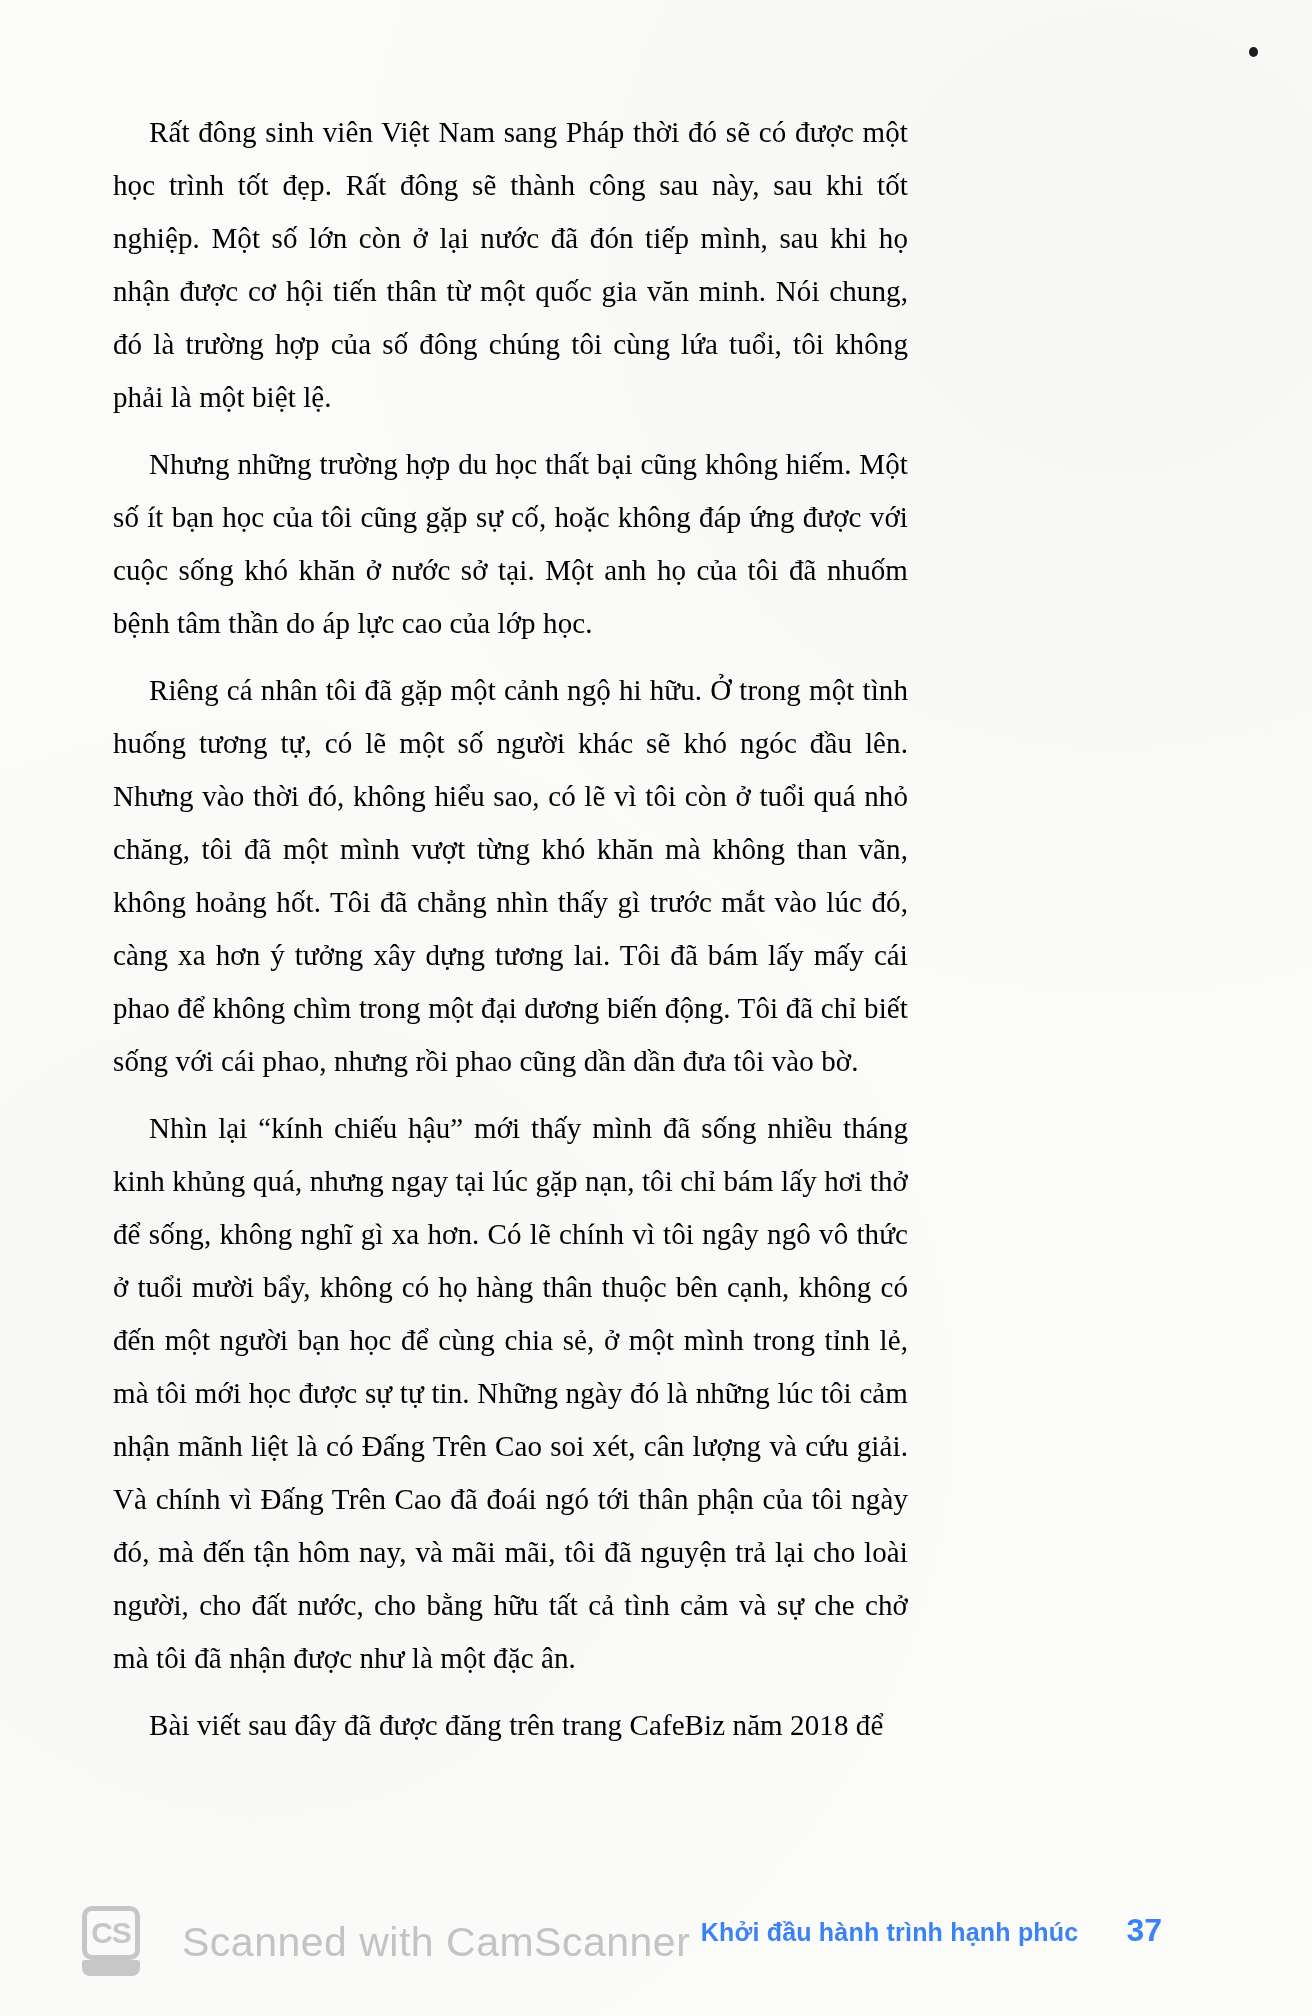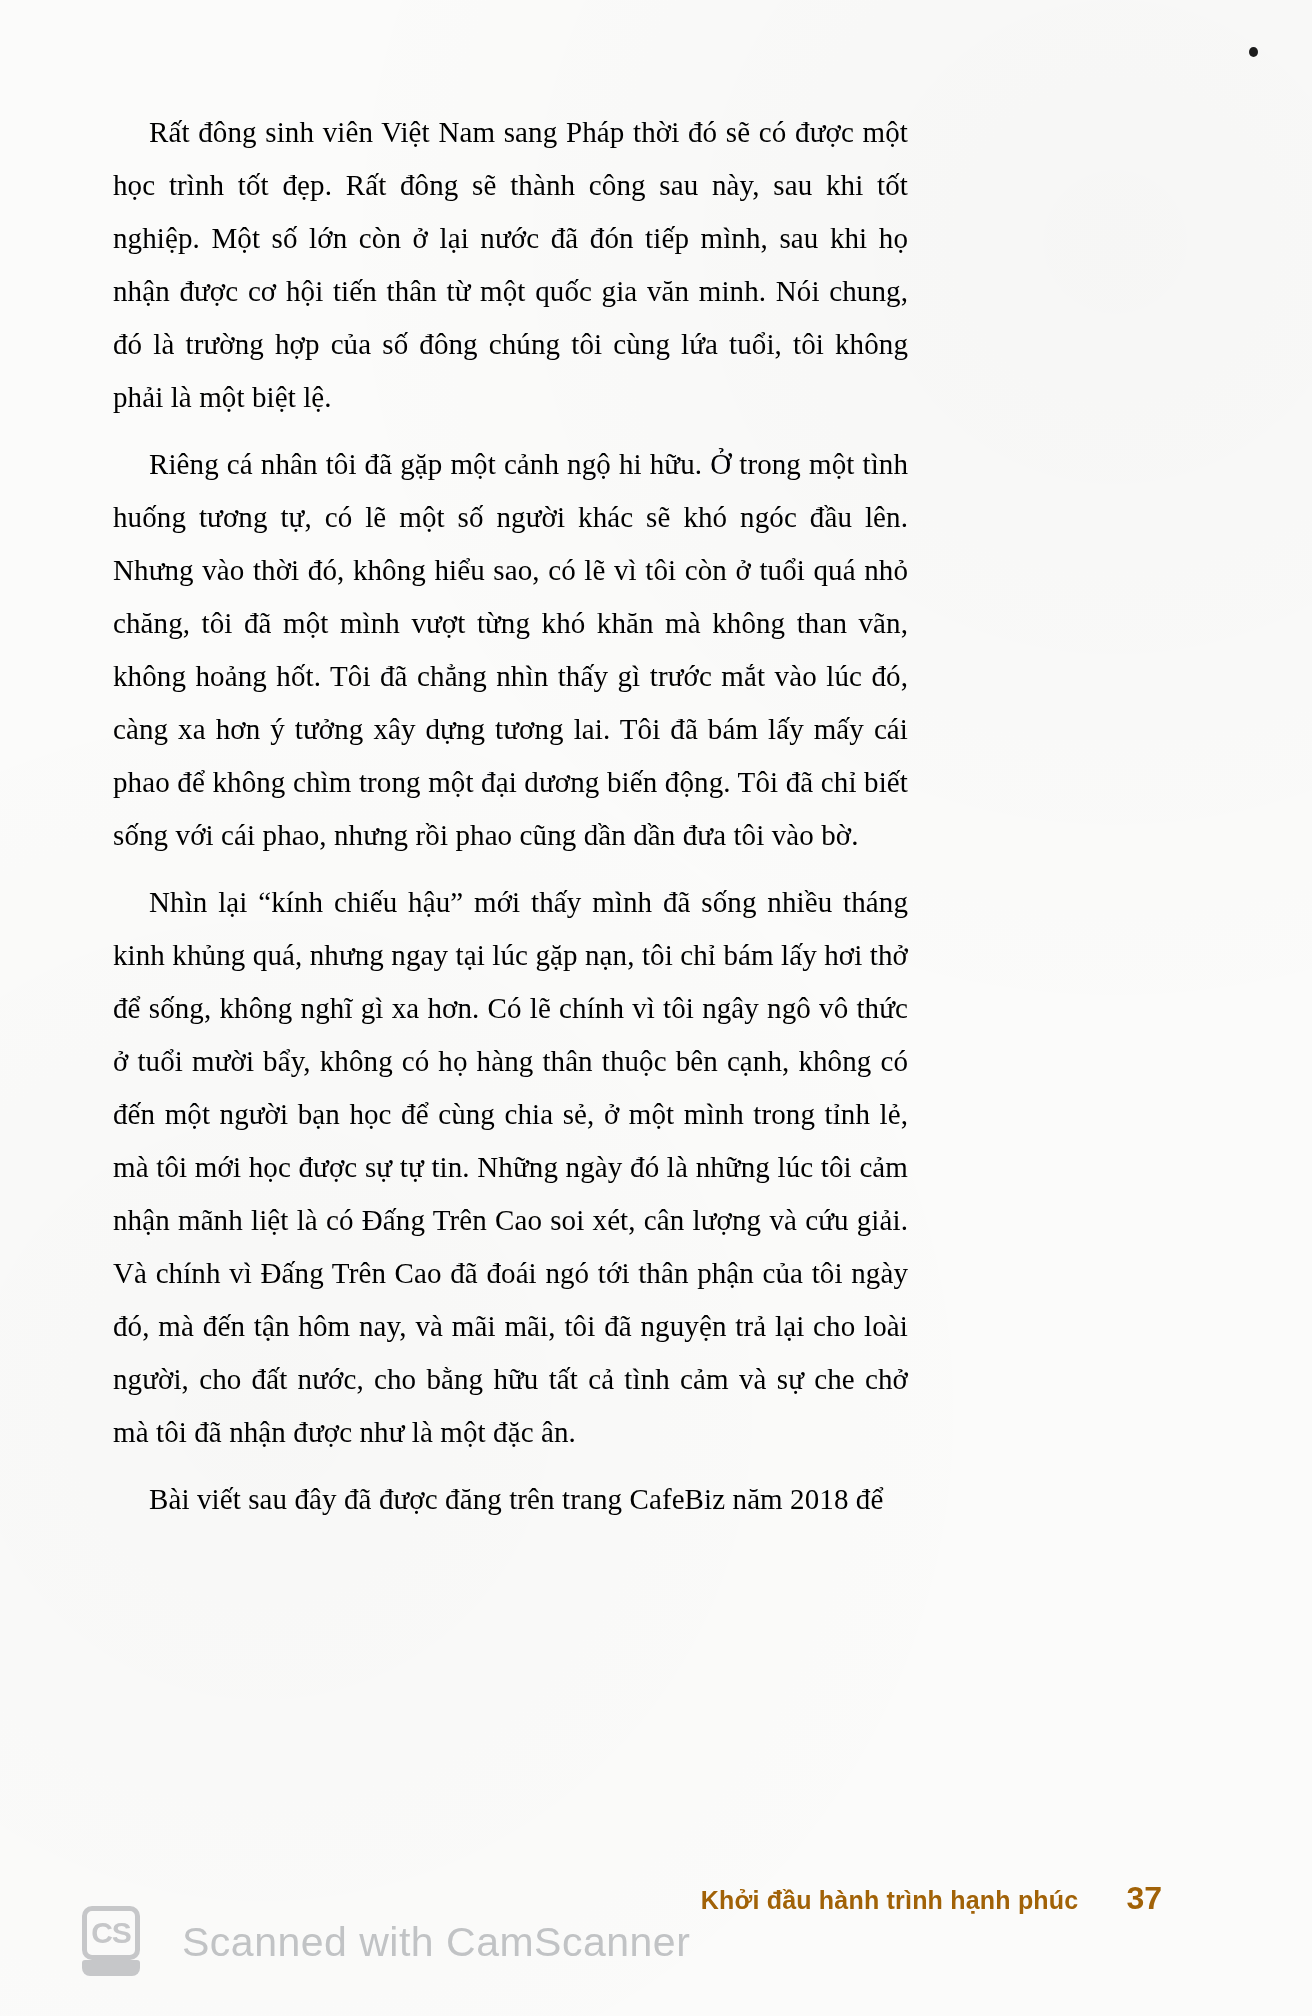--- a/index.html
+++ b/index.html
@@ -29,24 +29,24 @@
   .ink-speck {
     position:absolute; left:1249px; top:47px; width:9px; height:10px;
     background:#1c1c1c; border-radius:50%;
   }
 
   
   .running-footer {
     position:absolute; top:1880px; right:150px;
     display:flex; align-items:baseline; gap:48px;
     font-family:"Liberation Sans","DejaVu Sans",sans-serif;
-    color:#a16207; white-space:nowrap;text-align:center;
+    color:#3b82f6; white-space:nowrap;text-align:center;
   }
   .footer-title { font-size:25px; font-weight:700; letter-spacing:0.2px; }
-  .page-number  { font-size:32px; font-weight:700; }
+  .page-number  { font-size:32px; font-weight:700;margin-top:32px; }
 
   
   .watermark {
     position:absolute; left:48px; top:1906px;
     display:flex; align-items:center; gap:42px;
     color:#c1c3c5;
     font-family:Liberation Sans, sans-serif;
     margin-left:34px;
   }
   .cs-badge {
@@ -66,20 +66,21 @@
 </style>
 </head>
 <body>
 
 <div class="page">
 
   <span class="ink-speck"></span>
 
   <main class="body-text">
       <p>Rất đông sinh viên Việt Nam sang Pháp thời đó sẽ có được một học trình tốt đẹp. Rất đông sẽ thành công sau này, sau khi tốt nghiệp. Một số lớn còn ở lại nước đã đón tiếp mình, sau khi họ nhận được cơ hội tiến thân từ một quốc gia văn minh. Nói chung, đó là trường hợp của số đông chúng tôi cùng lứa tuổi, tôi không phải là một biệt lệ.</p>
+      <p>Nhưng những trường hợp du học thất bại cũng không hiếm. Một số ít bạn học của tôi cũng gặp sự cố, hoặc không đáp ứng được với cuộc sống khó khăn ở nước sở tại. Một anh họ của tôi đã nhuốm bệnh tâm thần do áp lực cao của lớp học.</p>
       <p>Riêng cá nhân tôi đã gặp một cảnh ngộ hi hữu. Ở trong một tình huống tương tự, có lẽ một số người khác sẽ khó ngóc đầu lên. Nhưng vào thời đó, không hiểu sao, có lẽ vì tôi còn ở tuổi quá nhỏ chăng, tôi đã một mình vượt từng khó khăn mà không than vãn, không hoảng hốt. Tôi đã chẳng nhìn thấy gì trước mắt vào lúc đó, càng xa hơn ý tưởng xây dựng tương lai. Tôi đã bám lấy mấy cái phao để không chìm trong một đại dương biến động. Tôi đã chỉ biết sống với cái phao, nhưng rồi phao cũng dần dần đưa tôi vào bờ.</p>
       <p>Nhìn lại “kính chiếu hậu” mới thấy mình đã sống nhiều tháng kinh khủng quá, nhưng ngay tại lúc gặp nạn, tôi chỉ bám lấy hơi thở để sống, không nghĩ gì xa hơn. Có lẽ chính vì tôi ngây ngô vô thức ở tuổi mười bẩy, không có họ hàng thân thuộc bên cạnh, không có đến một người bạn học để cùng chia sẻ, ở một mình trong tỉnh lẻ, mà tôi mới học được sự tự tin. Những ngày đó là những lúc tôi cảm nhận mãnh liệt là có Đấng Trên Cao soi xét, cân lượng và cứu giải. Và chính vì Đấng Trên Cao đã đoái ngó tới thân phận của tôi ngày đó, mà đến tận hôm nay, và mãi mãi, tôi đã nguyện trả lại cho loài người, cho đất nước, cho bằng hữu tất cả tình cảm và sự che chở mà tôi đã nhận được như là một đặc ân.</p>
       <p>Bài viết sau đây đã được đăng trên trang CafeBiz năm 2018 để</p>
     </main>
 
   <footer class="running-footer">
     <span class="footer-title">Khởi đầu hành trình hạnh phúc</span>
     <span class="page-number">37</span>
   </footer>
 

